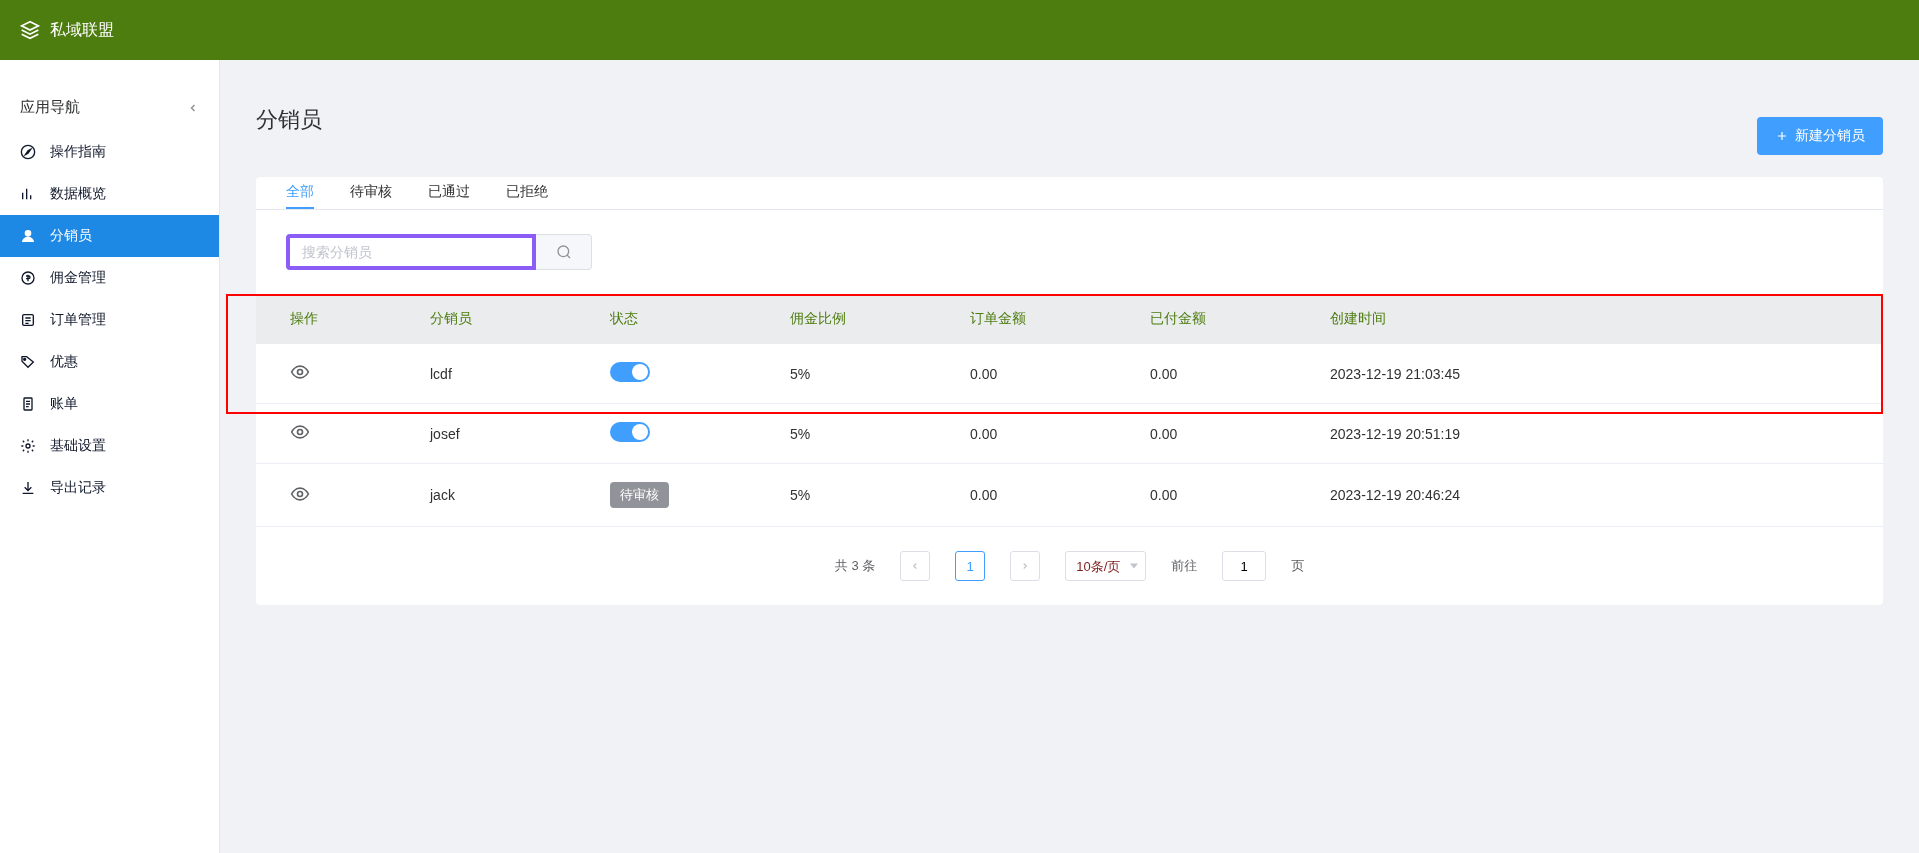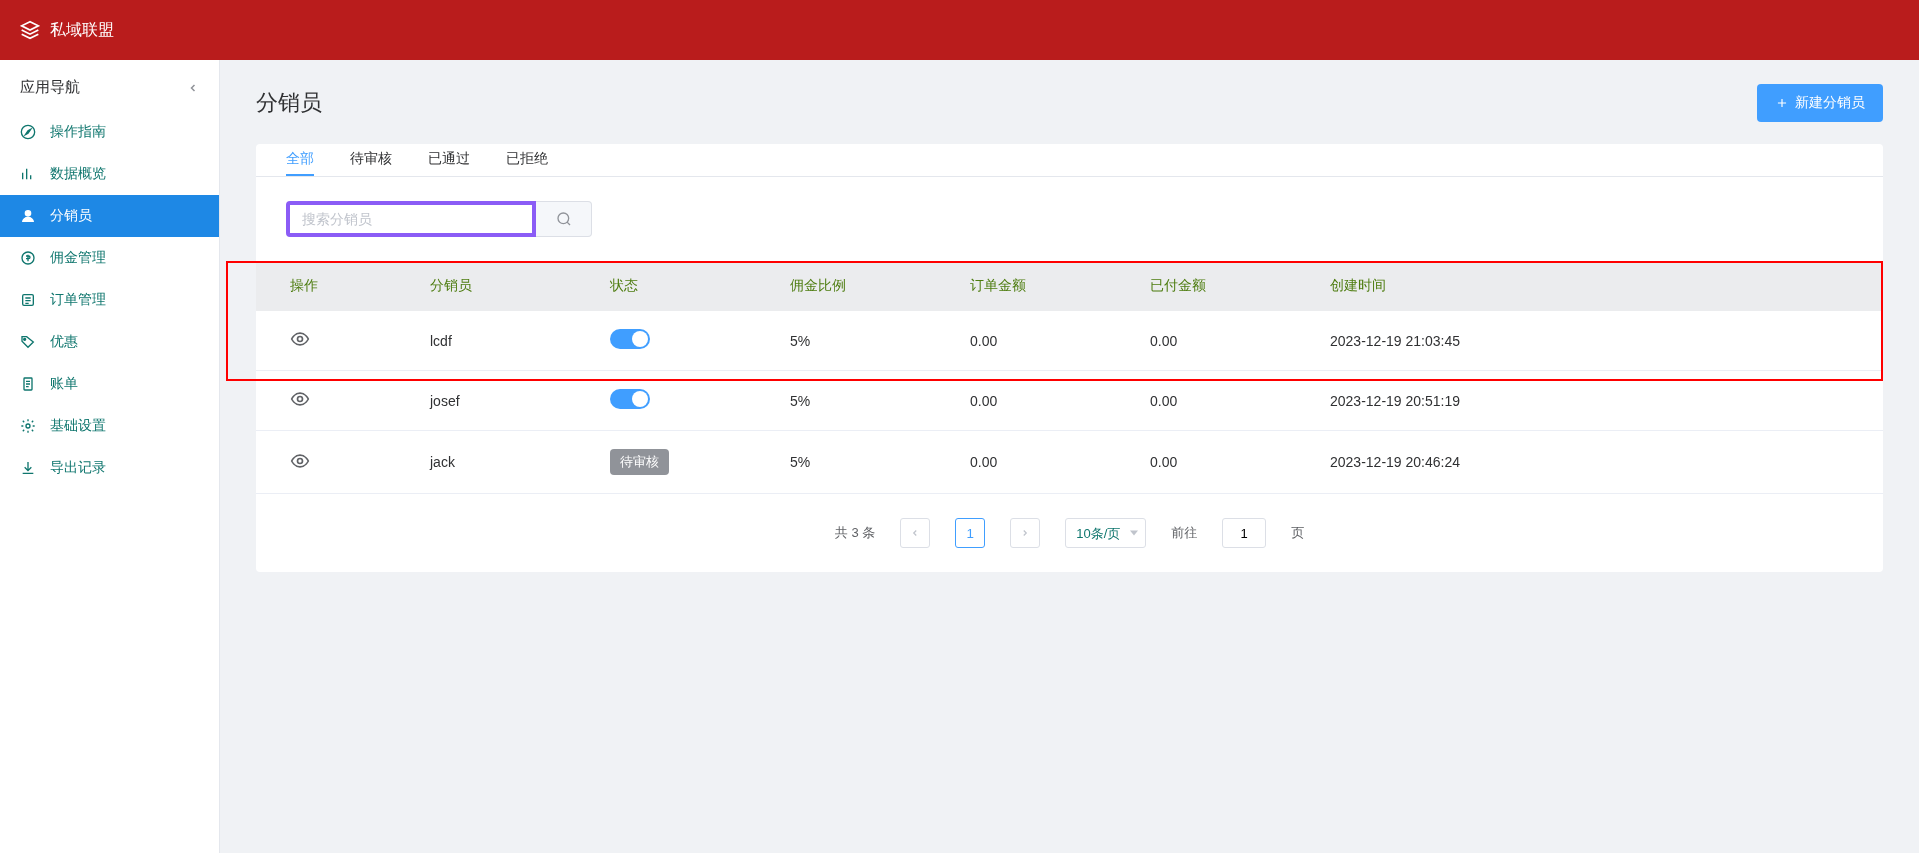--- a/index.html
+++ b/index.html
@@ -1,30 +1,30 @@
 <!DOCTYPE html>
 <html><head>
 <meta charset="utf-8">
 <style>
 * { margin: 0; padding: 0; box-sizing: border-box; }
 body { font-family: -apple-system, BlinkMacSystemFont, "Segoe UI", "PingFang SC", "Microsoft YaHei", sans-serif; background: #f0f2f5; color: #303133; font-size: 14px; }
-.header { background: #b91c1c; height: 60px; display: flex; align-items: center; padding: 0 20px; }
+.header { background: #4d7c0f; height: 60px; display: flex; align-items: center; padding: 0 20px; }
 .logo { display: flex; align-items: center; gap: 10px; color: #fff; font-size: 16px; font-weight: 500; }
 .logo-icon { width: 20px; height: 20px; }
 .layout { display: flex; height: calc(100vh - 60px); }
 .sidebar { width: 220px; background: #fff; border-right: 1px solid #e4e7ed; }
-.sidebar-header { display: flex; align-items: flex-end; justify-content: space-between; padding: 18px 20px 14px; font-size: 15px; color: #303133; }
+.sidebar-header { display: flex; align-items: flex-end; justify-content: space-between; padding: 18px 20px 14px; font-size: 15px; color: #303133; margin-top: 20px; }
 .collapse-icon { color: #909399; cursor: pointer; }
-.nav-item { display: flex; align-items: center; gap: 14px; padding: 12px 20px; color: #0f766e; cursor: pointer; }
+.nav-item { display: flex; align-items: center; gap: 14px; padding: 12px 20px; color: #0f172a; cursor: pointer; }
 .nav-item.active { background: #1e88e5; color: #fff; }
 .nav-icon { width: 16px; height: 16px; flex-shrink: 0; }
 .main { flex: 1; padding: 24px 36px; overflow: auto; }
 .page-head { display: flex; justify-content: space-between; align-items: center; margin-bottom: 22px; }
 .page-title { font-size: 22px; font-weight: 500; color: #303133; }
-.btn-primary { background: #409eff; color: #fff; border: none; padding: 10px 18px; border-radius: 4px; font-size: 14px; cursor: pointer; display: flex; align-items: center; gap: 6px; }
+.btn-primary { background: #409eff; color: #fff; border: none; padding: 10px 18px; border-radius: 4px; font-size: 14px; cursor: pointer; display: flex; align-items: center; gap: 6px; margin-top: 33px; }
 .card { background: #fff; border-radius: 4px; }
 .tabs { display: flex; gap: 36px; padding: 0 30px; border-bottom: 1px solid #e4e7ed; }
 .tab { padding: 6px 0; color: #303133; cursor: pointer; border-bottom: 2px solid transparent; font-size: 14px; }
 .tab.active { color: #409eff; border-bottom-color: #409eff; }
 .search-bar { padding: 24px 30px; }
 .search-group { display: flex; }
 .search-input { width: 250px; height: 36px; padding: 0 12px; border: 4px solid #8b5cf6; border-radius: 4px 0 0 4px; font-size: 14px; outline: none; }
 .search-input::placeholder { color: #c0c4cc; }
 .search-btn { width: 56px; height: 36px; border: 1px solid #dcdfe6; border-left: none; background: #f5f7fa; border-radius: 0 4px 4px 0; cursor: pointer; display: flex; align-items: center; justify-content: center; color: #909399; }
 .table { width: 100%; border-collapse: collapse; }
@@ -33,21 +33,21 @@
 .table td { padding: 18px 14px; border-bottom: 1px solid #ebeef5; font-size: 14px; color: #303133; }
 .highlight-box { border: 2px solid #ff0000; position: absolute; pointer-events: none; }
 .table-wrap { position: relative; }
 .eye-btn { color: #606266; cursor: pointer; display: inline-flex; }
 .switch { width: 40px; height: 20px; background: #409eff; border-radius: 10px; position: relative; cursor: pointer; display: inline-block; }
 .switch::after { content: ""; position: absolute; width: 16px; height: 16px; background: #fff; border-radius: 50%; top: 2px; right: 2px; }
 .badge { display: inline-block; background: #909399; color: #fff; padding: 4px 10px; border-radius: 4px; font-size: 13px; }
 .pagination { display: flex; align-items: center; justify-content: center; gap: 25px; padding: 24px 0; color: #606266; font-size: 13px; }
 .pg-btn { width: 30px; height: 30px; border: 1px solid #dcdfe6; background: #fff; border-radius: 3px; cursor: pointer; display: flex; align-items: center; justify-content: center; color: #c0c4cc; }
 .pg-btn.current { border-color: #409eff; color: #409eff; }
-.pg-select { height: 30px; border: 1px solid #dcdfe6; border-radius: 3px; padding: 0 24px 0 10px; background: #fff; font-size: 13px; color: #0f766e; appearance: none; position: relative; }
+.pg-select { height: 30px; border: 1px solid #dcdfe6; border-radius: 3px; padding: 0 24px 0 10px; background: #fff; font-size: 13px; color: #7f1d1d; appearance: none; position: relative; }
 .pg-select-wrap { position: relative; display: inline-block; }
 .pg-select-wrap::after { content: ""; position: absolute; right: 8px; top: 50%; transform: translateY(-50%); border-left: 4px solid transparent; border-right: 4px solid transparent; border-top: 5px solid #c0c4cc; pointer-events: none; }
 .pg-input { width: 44px; height: 30px; border: 1px solid #dcdfe6; border-radius: 3px; text-align: center; font-size: 13px; }
 .col-op { width: 160px; }
 .col-dist { width: 180px; }
 .col-status { width: 180px; }
 .col-rate { width: 180px; }
 .col-order { width: 180px; }
 .col-paid { width: 180px; }
 </style>

